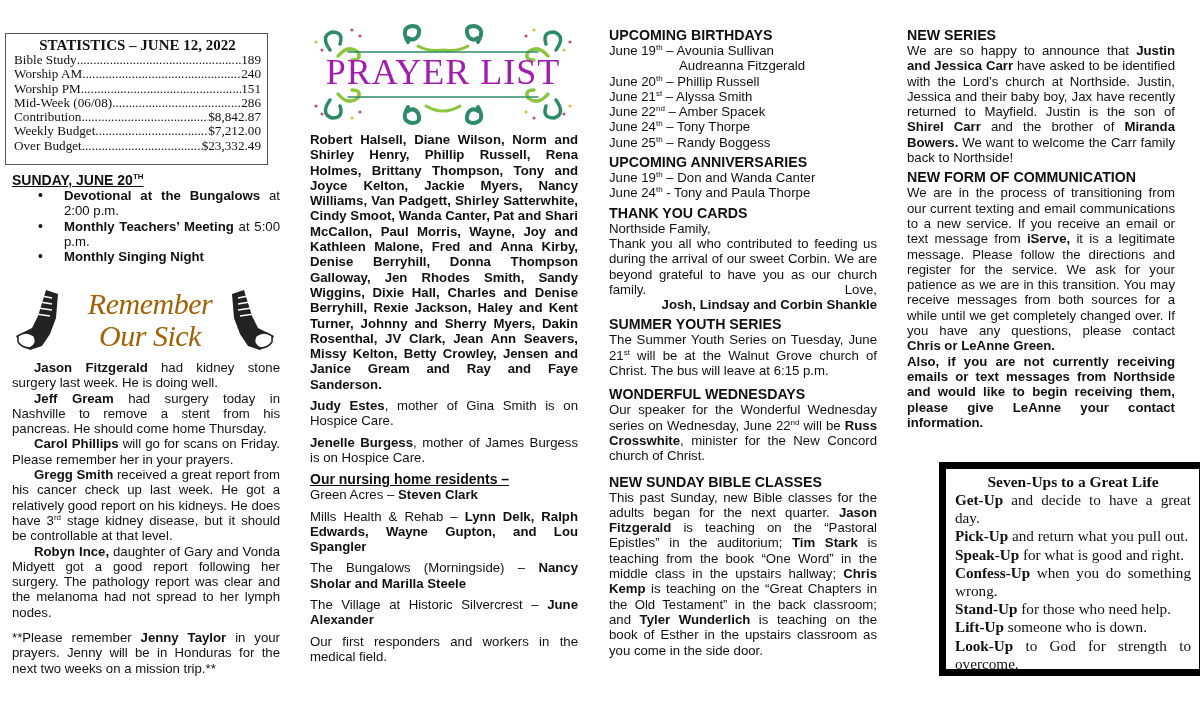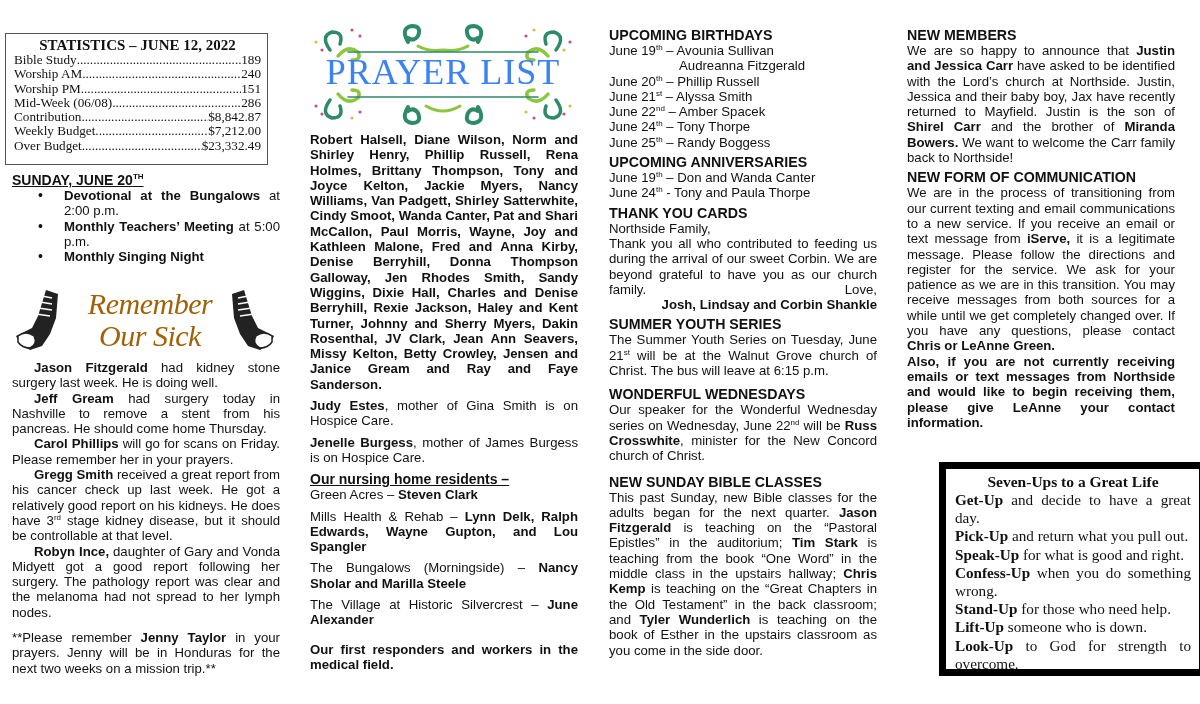--- a/index.html
+++ b/index.html
@@ -31,21 +31,21 @@
   ul.bul li::before { content:"•"; position:absolute; left:-26px; font-size:14px; }
 
   .indent { text-indent:22px; }
 
   
   .banner { position:absolute; left:10px; top:286px; width:265px; height:70px; }
   .banner-text { position:absolute; left:70px; top:2px; width:140px; text-align:center; font-family:"Liberation Serif", serif; font-style:italic; font-size:30px; line-height:32px; color:#a16207; letter-spacing:-0.5px; }
 
   
   .pl-graphic { position:absolute; left:308px; top:22px; width:270px; height:105px; }
-  .pl-title { position:absolute; left:0; top:30px; width:270px; text-align:center; font-family:"Liberation Serif", serif; font-size:36px; line-height:40px; letter-spacing:1px; color:#3b82f6; }
+  .pl-title { position:absolute; left:0; top:30px; width:270px; text-align:center; font-family:"Liberation Serif", serif; font-size:36px; line-height:40px; letter-spacing:1px; color:#a21caf; }
 
   .box7 { position:absolute; left:907px; top:462px; width:267px; height:214px; border:7px solid #000000; box-sizing:border-box; padding:3px 8px 0 9px; font-family:"Liberation Serif", serif; font-size:15.2px; line-height:18.2px;margin-left:32px; }
   .box7-title { text-align:center; font-weight:bold; font-size:15.5px; line-height:19px; }
 
   .gap4 { height:4px; }
   .gap6 { height:6px; }
   .gap8 { height:8px; }
   .gap10 { height:10px; }
 </style>
 </head>
@@ -190,21 +190,21 @@
   <div id="nursing-list">
       <div class="just"><span>Green Acres – </span><b>Steven Clark</b></div>
       <div class="gap6"></div>
       <div class="just"><span>Mills Health &amp; Rehab – </span><b>Lynn Delk, Ralph Edwards, Wayne Gupton, and Lou Spangler</b></div>
       <div class="gap6"></div>
       <div class="just"><span>The Bungalows (Morningside) – </span><b>Nancy Sholar and Marilla Steele</b></div>
       <div class="gap6"></div>
       <div class="just"><span>The Village at Historic Silvercrest – </span><b>June Alexander</b></div>
     </div>
   <div class="gap6"></div>
-  <div class="just" style="font-weight:bold;margin-top:8px;">Our first responders and workers in the medical field.</div>
+  <div class="just" style="font-weight:normal;">Our first responders and workers in the medical field.</div>
 </div>
 
 <div class="col c3 sans" style="top:27px;">
   <div class="heading-big">UPCOMING BIRTHDAYS</div>
   <div id="birthday-list">
       <div><span>June 19</span><sup>th</sup><span> – </span><span>Avounia Sullivan</span></div>
       <div style="padding-left: 70px;"><span>Audreanna Fitzgerald</span></div>
       <div><span>June 20</span><sup>th</sup><span> – </span><span>Phillip Russell</span></div>
       <div><span>June 21</span><sup>st</sup><span> – </span><span>Alyssa Smith</span></div>
       <div><span>June 22</span><sup>nd</sup><span> – </span><span>Amber Spacek</span></div>
@@ -231,21 +231,21 @@
 
   <div class="heading-big">WONDERFUL WEDNESDAYS</div>
   <div class="just"><span>Our speaker for the Wonderful Wednesday series on Wednesday, June 22</span><sup>nd</sup><span> will be </span><b>Russ Crosswhite</b><span>, minister for the New Concord church of Christ.</span></div>
   <div class="gap10"></div>
 
   <div class="heading-big">NEW SUNDAY BIBLE CLASSES</div>
   <div class="just" id="bible-classes-text"><span>This past Sunday, new Bible classes for the adults began for the next quarter. </span><b>Jason Fitzgerald</b><span> is teaching on the “Pastoral Epistles” in the auditorium; </span><b>Tim Stark</b><span> is teaching from the book “One Word” in the middle class in the upstairs hallway; </span><b>Chris Kemp</b><span> is teaching on the “Great Chapters in the Old Testament” in the back classroom; and </span><b>Tyler Wunderlich</b><span> is teaching on the book of Esther in the upstairs classroom as you come in the side door.</span></div>
 </div>
 
 <div class="col c4 sans" style="top:27px;">
-  <div class="heading-big">NEW MEMBERS</div>
+  <div class="heading-big">NEW SERIES</div>
   <div class="just" id="new-members-text"><span>We are so happy to announce that </span><b>Justin and Jessica Carr</b><span> have asked to be identified with the Lord’s church at Northside. Justin, Jessica and their baby boy, Jax have recently returned to Mayfield. Justin is the son of </span><b>Shirel Carr</b><span> and the brother of </span><b>Miranda Bowers.</b><span> We want to welcome the Carr family back to Northside!</span></div>
   <div class="gap4"></div>
   <div class="heading-big">NEW FORM OF COMMUNICATION</div>
   <div class="just" id="communication-text"><span>We are in the process of transitioning from our current texting and email communications to a new service. If you receive an email or text message from </span><b>iServe,</b><span> it is a legitimate message. Please follow the directions and register for the service. We ask for your patience as we are in this transition. You may receive messages from both sources for a while until we get completely changed over. If you have any questions, please contact </span><b>Chris or LeAnne Green.</b></div>
   <div class="just" style="font-weight:bold;">Also, if you are not currently receiving emails or text messages from Northside and would like to begin receiving them, please give LeAnne your contact information.</div>
 </div>
 
 <div class="box7">
   <div class="box7-title">Seven-Ups to a Great Life</div>
   <div id="seven-list" class="just">

